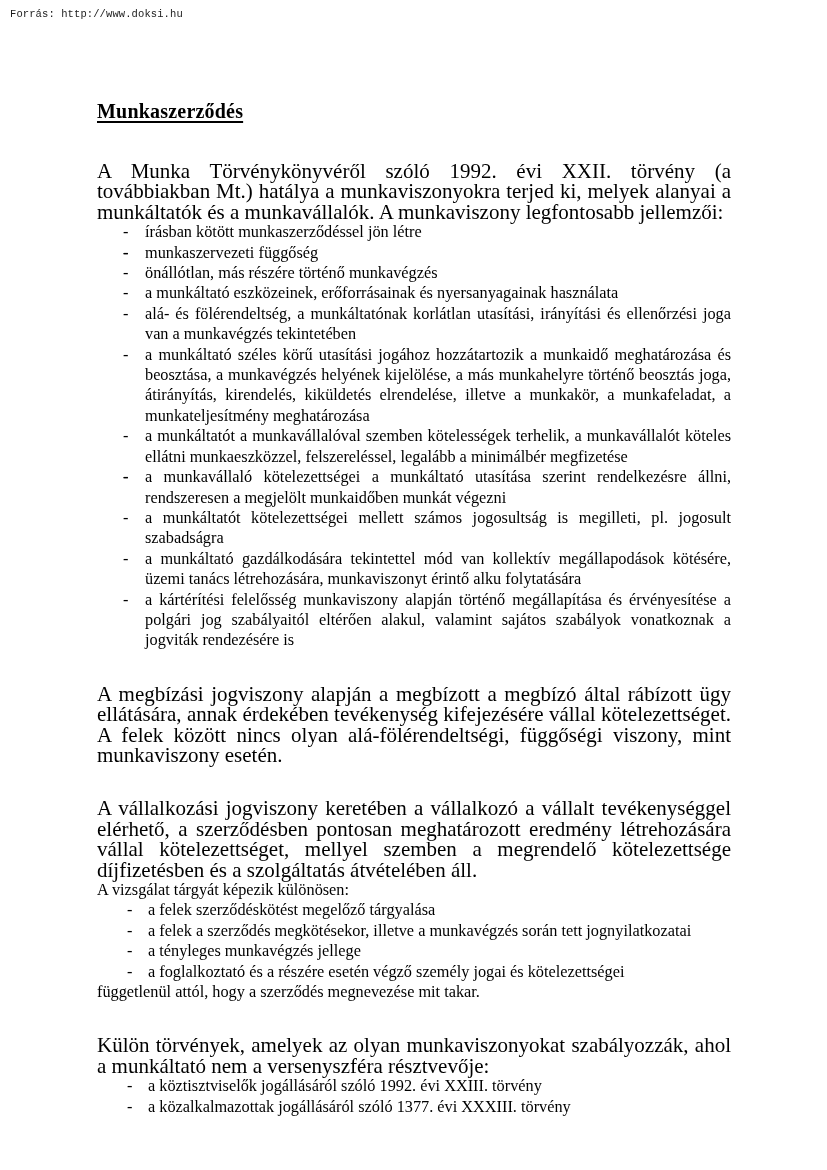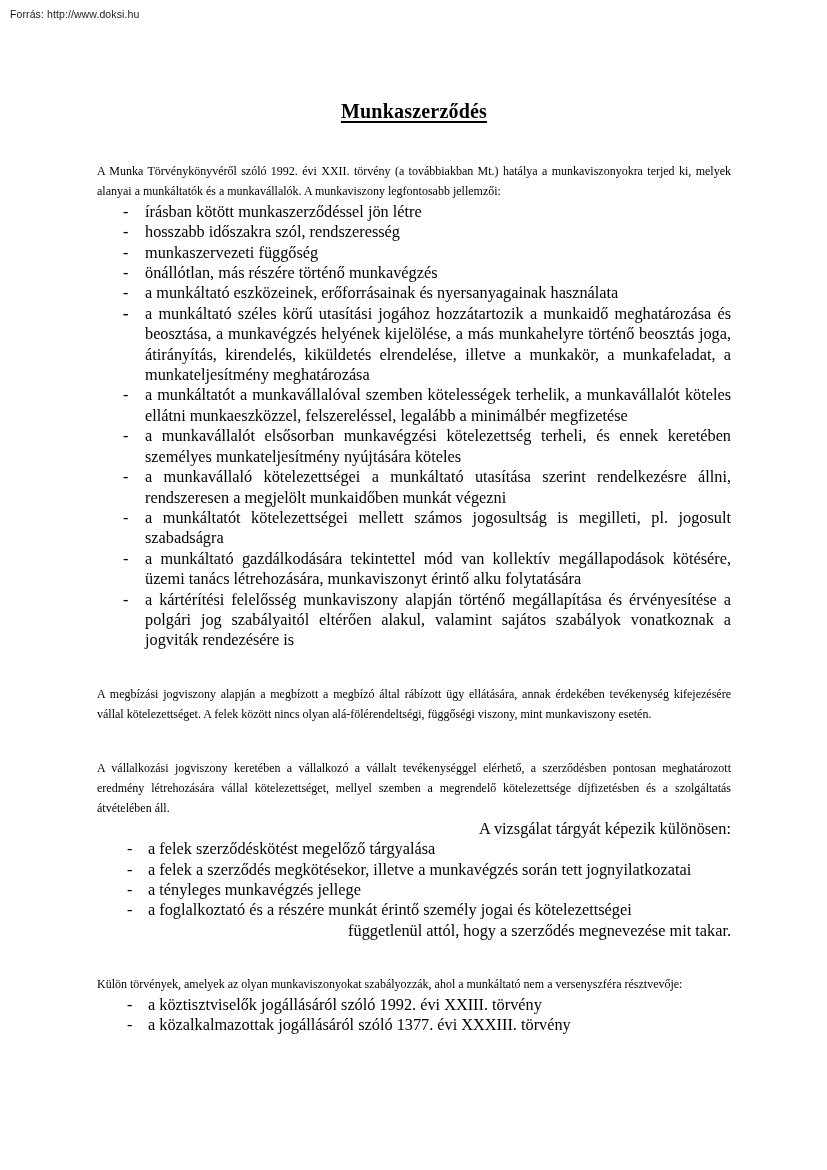--- a/index.html
+++ b/index.html
@@ -16,49 +16,48 @@
     font-family: "Liberation Serif", "DejaVu Serif", serif;
     color: #000000;
     -webkit-font-smoothing: antialiased;
   }
 
   
   .source-header {
     position: absolute;
     top: 8px;
     left: 10px;
-    font-family: Liberation Sans, sans-serif;
+    font-family: Liberation Mono, monospace;
     font-size: 10.5px;
     line-height: 13px;
     color: #1a1a1a;
     letter-spacing: 0.1px;
     white-space: nowrap;
   }
 
   
   .page {
     position: absolute;
     left: 97px;
     top: 0;
     width: 634px;
   }
 
   .doc-title {
-    text-align: center;
     font-size: 20px;
     font-weight: bold;
     text-decoration: underline;
     text-underline-offset: 3px;
     margin: 0;
     padding-top: 100px;
     letter-spacing: 0.2px;
   }
 
   .para {
-    font-size: 12px;
+    font-size: 21px;
     line-height: 20.4px;
     text-align: justify;
     margin: 0;
     hyphens: none;
   }
 
   .para-first {
     margin-top: 38px;
   }
 
@@ -93,62 +92,62 @@
     left: 30px;
   }
   
   ul.dash-list > li.single {
     text-align: left;
   }
 
   .tail-line {
     font-size: 16.3px;
     line-height: 20.4px;
-    text-align: right;
+    text-align: left;
     margin: 0;
   }
 </style>
 </head>
 <body>
 
 <div class="source-header">Forrás: http://www.doksi.hu</div>
 
 <div class="page">
 
   <h1 class="doc-title">Munkaszerződés</h1>
 
   <p class="para para-first">A Munka Törvénykönyvéről szóló 1992. évi XXII. törvény (a továbbiakban Mt.) hatálya a munkaviszonyokra terjed ki, melyek alanyai a munkáltatók és a munkavállalók. A munkaviszony legfontosabb jellemzői:</p>
 
   <ul class="dash-list list-one">
     <li class="single"><span class="dash">-</span><span>írásban kötött munkaszerződéssel jön létre</span></li>
-    <li class="single"><span class="dash">-</span><span>hosszabb időszakra szól, rendszeresség</span></li>
+    <li class="single"><span class="dash">-</span></li>
     <li class="single"><span class="dash">-</span><span>munkaszervezeti függőség</span></li>
     <li class="single"><span class="dash">-</span><span>önállótlan, más részére történő munkavégzés</span></li>
     <li class="single"><span class="dash">-</span><span>a munkáltató eszközeinek, erőforrásainak és nyersanyagainak használata</span></li>
-    <li><span class="dash">-</span></li>
+    <li><span class="dash">-</span><span>alá- és fölérendeltség, a munkáltatónak korlátlan utasítási, irányítási és ellenőrzési joga van a munkavégzés tekintetében</span></li>
     <li><span class="dash">-</span><span>a munkáltató széles körű utasítási jogához hozzátartozik a munkaidő meghatározása és beosztása, a munkavégzés helyének kijelölése, a más munkahelyre történő beosztás joga, átirányítás, kirendelés, kiküldetés elrendelése, illetve a munkakör, a munkafeladat, a munkateljesítmény meghatározása</span></li>
     <li><span class="dash">-</span><span>a munkáltatót a munkavállalóval szemben kötelességek terhelik, a munkavállalót köteles ellátni munkaeszközzel, felszereléssel, legalább a minimálbér megfizetése</span></li>
-    <li><span class="dash">-</span><span>a munkavállalót elsősorban munkavégzési kötelezettség terheli, és ennek keretében személyes munkateljesítmény nyújtására köteles</span></li>
+    <li><span class="dash">-</span></li>
     <li><span class="dash">-</span><span>a munkavállaló kötelezettségei a munkáltató utasítása szerint rendelkezésre állni, rendszeresen a megjelölt munkaidőben munkát végezni</span></li>
     <li><span class="dash">-</span><span>a munkáltatót kötelezettségei mellett számos jogosultság is megilleti, pl. jogosult szabadságra</span></li>
     <li><span class="dash">-</span><span>a munkáltató gazdálkodására tekintettel mód van kollektív megállapodások kötésére, üzemi tanács létrehozására, munkaviszonyt érintő alku folytatására</span></li>
     <li><span class="dash">-</span><span>a kártérítési felelősség munkaviszony alapján történő megállapítása és érvényesítése a polgári jog szabályaitól eltérően alakul, valamint sajátos szabályok vonatkoznak a jogviták rendezésére is</span></li>
   </ul>
 
   <p class="para gap-block">A megbízási jogviszony alapján a megbízott a megbízó által rábízott ügy ellátására, annak érdekében tevékenység kifejezésére vállal kötelezettséget. A felek között nincs olyan alá-fölérendeltségi, függőségi viszony, mint munkaviszony esetén.</p>
 
   <p class="para gap-block">A vállalkozási jogviszony keretében a vállalkozó a vállalt tevékenységgel elérhető, a szerződésben pontosan meghatározott eredmény létrehozására vállal kötelezettséget, mellyel szemben a megrendelő kötelezettsége díjfizetésben és a szolgáltatás átvételében áll.</p>
 
   <p class="tail-line gap-block">A vizsgálat tárgyát képezik különösen:</p>
 
   <ul class="dash-list list-two">
     <li class="single"><span class="dash">-</span><span>a felek szerződéskötést megelőző tárgyalása</span></li>
     <li class="single"><span class="dash">-</span><span>a felek a szerződés megkötésekor, illetve a munkavégzés során tett jognyilatkozatai</span></li>
     <li class="single"><span class="dash">-</span><span>a tényleges munkavégzés jellege</span></li>
-    <li class="single"><span class="dash">-</span><span>a foglalkoztató és a részére munkát érintő személy jogai és kötelezettségei</span></li>
+    <li class="single"><span class="dash">-</span><span>a foglalkoztató és a részére esetén végző személy jogai és kötelezettségei</span></li>
   </ul>
 
   <p class="tail-line">függetlenül attól, hogy a szerződés megnevezése mit takar.</p>
 
   <p class="para gap-block">Külön törvények, amelyek az olyan munkaviszonyokat szabályozzák, ahol a munkáltató nem a versenyszféra résztvevője:</p>
 
   <ul class="dash-list list-two">
     <li class="single"><span class="dash">-</span><span>a köztisztviselők jogállásáról szóló 1992. évi XXIII. törvény</span></li>
     <li class="single"><span class="dash">-</span><span>a közalkalmazottak jogállásáról szóló 1377. évi XXXIII. törvény</span></li>
   </ul>

